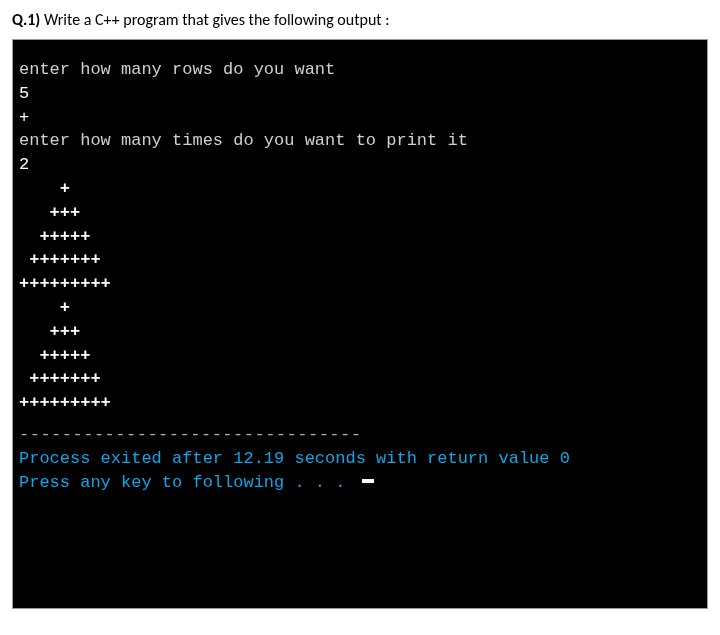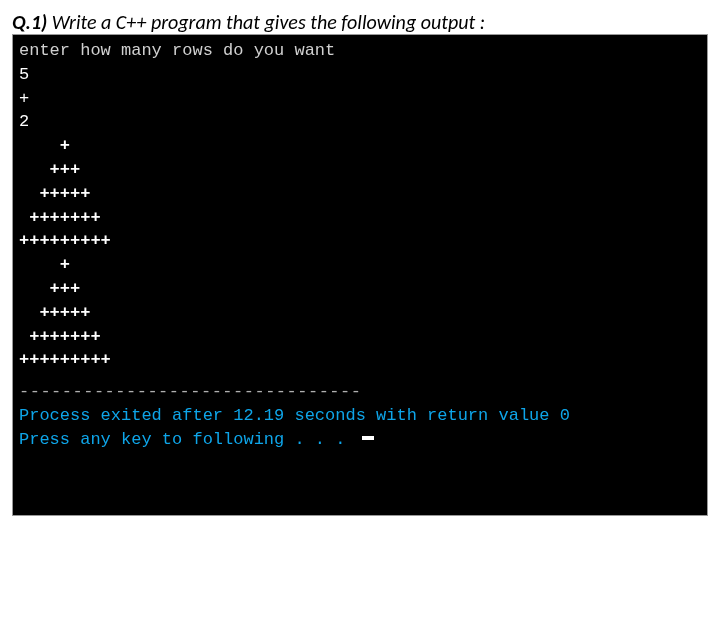--- a/index.html
+++ b/index.html
@@ -8,36 +8,36 @@
       box-sizing: border-box;
     }
     body {
       width: 720px;
       height: 635px;
       background: #ffffff;
       font-family: Calibri, Arial, sans-serif;
       padding: 10px 12px;
     }
     .question-text {
-      font-size: 20px;
+      font-size: 16px;
       color: #000;
-      font-style: italic;
+      margin-bottom: 10px;
     }
     .question-text .bold {
       font-weight: bold;
     }
     .terminal {
       background: #000000;
       border: 1px solid #999;
-      padding: 4px 6px 10px 6px;
+      padding: 18px 6px 10px 6px;
       font-family: Consolas, 'Courier New', monospace;
       font-size: 17px;
       line-height: 1.4;
       color: #ffffff;
-      height: 482px;
+      height: 570px;
       position: relative;
     }
     .terminal .prompt {
       color: #d0d0d0;
       white-space: pre;
     }
     .terminal .input-val {
       color: #ffffff;
       white-space: pre;
     }
@@ -70,20 +70,21 @@
 <body>
 
 <div class="question-text">
   <span class="bold">Q.1)</span><span> Write a C++ program that gives the following output :</span>
 </div>
 
 <div class="terminal">
   <div class="prompt">enter how many rows do you want</div>
   <div class="input-val">5</div>
   <div class="input-val">+</div>
+  <div class="prompt">enter how many times do you want to print it</div>
   <div class="input-val">2</div>
   <div class="pattern">    +</div>
   <div class="pattern">   +++</div>
   <div class="pattern">  +++++</div>
   <div class="pattern"> +++++++</div>
   <div class="pattern">+++++++++</div>
   <div class="pattern">    +</div>
   <div class="pattern">   +++</div>
   <div class="pattern">  +++++</div>
   <div class="pattern"> +++++++</div>

